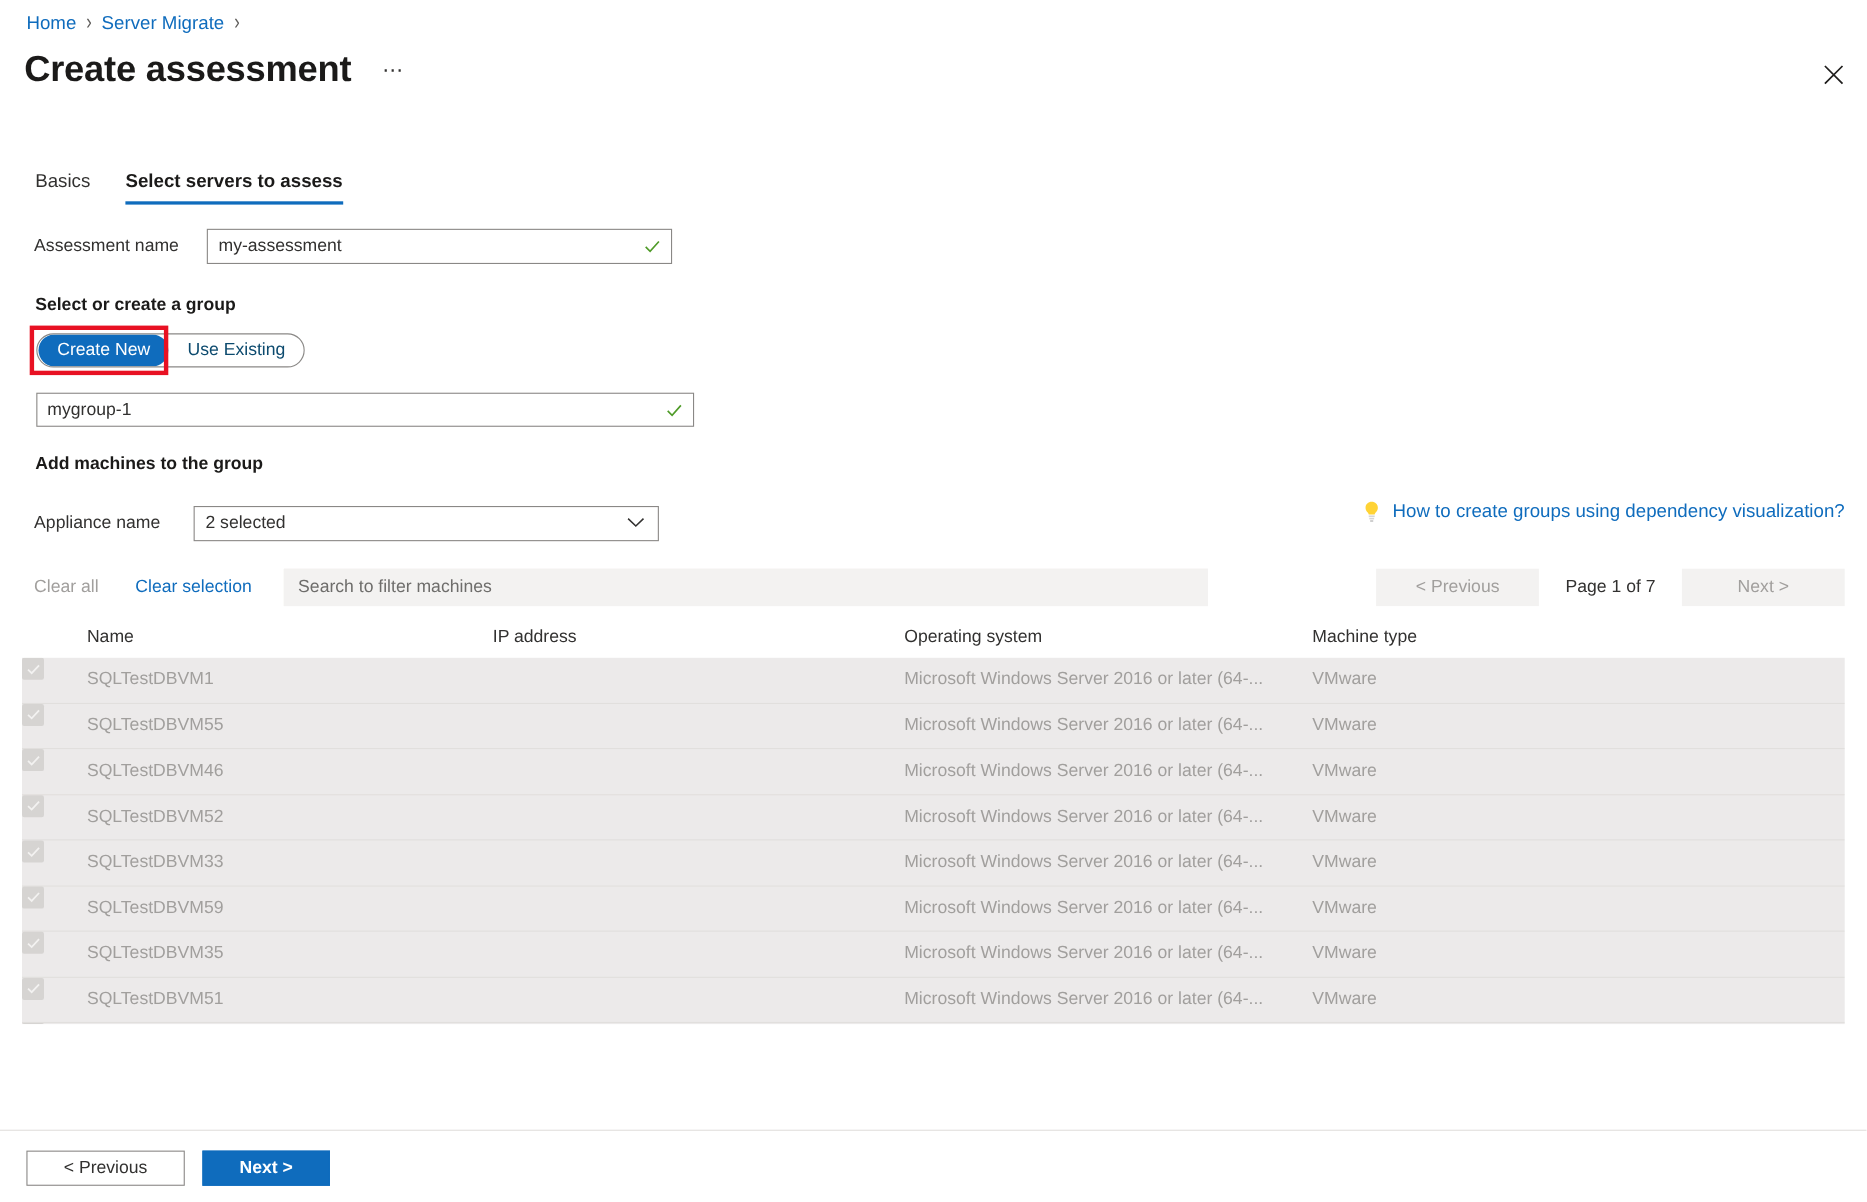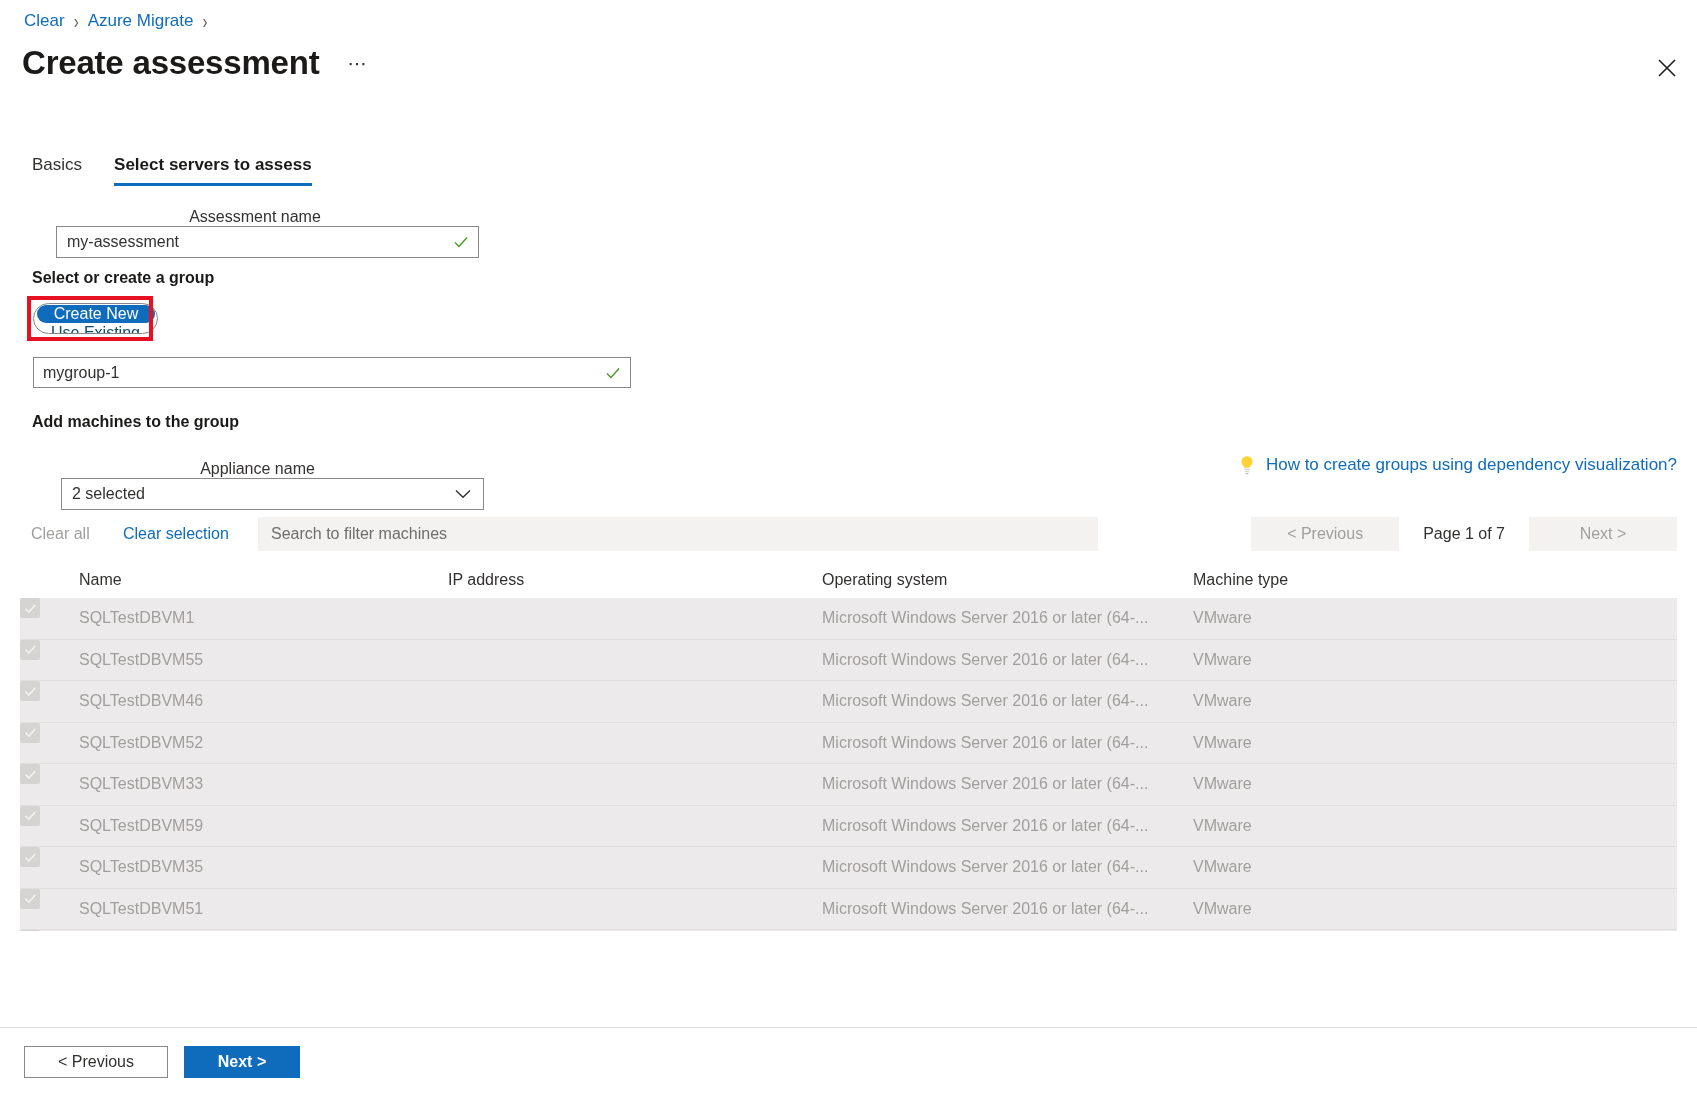--- a/index.html
+++ b/index.html
@@ -57,21 +57,21 @@
   .tab:first-child { padding-left: 2px; }
   .tab.active { font-weight: 600; color: #1b1a19; }
   .tab.active::after {
     content: ""; position: absolute; left: 16px; right: 16px; bottom: 0;
     height: 3px; background: #0f6cbd;
   }
   .tab.active:first-child::after { left: 2px; }
 
   
   .field-row {
-    position: absolute; display: flex; align-items: center; flex-direction: column;
+    position: absolute; display: flex; align-items: center;
   }
   .field-label { font-size: 16px; color: #323130; }
   .txtbox {
     position: relative; height: 32px;
     border: 1px solid #8a8886; background: #fff;
     display: flex; 
   }
   .txtbox input {
     border: 0; outline: 0; background: transparent;
     font-family: inherit; font-size: 16px; color: #323130;
@@ -89,21 +89,21 @@
     position: absolute; font-size: 16px; font-weight: 700; color: #1b1a19;
   }
   #sec-group { left: 32px; top: 269px; }
   #sec-machines { left: 32px; top: 413px; }
 
   
   .toggle-wrap { position: absolute; left: 33px; top: 303px; }
   .pill {
     display: inline-flex; align-items: center;
     border: 1px solid #8a8886; border-radius: 17px;
-    height: 31px; padding: 0; background: #fff; overflow: hidden; flex-direction: column;
+    height: 31px; padding: 0; background: #fff; overflow: hidden;
   }
   .pill-seg {
     font-size: 16px; padding: 0 17px; height: 47px;
     display: flex; align-items: center; cursor: pointer;
     color: #0c4a6e; border-radius: 17px;
   }
   .pill-seg.on {
     background: #0f6cbd; color: #fff; font-weight: 400;
     height: 29px; margin: 1px 0 1px 1px;
   }
@@ -223,23 +223,23 @@
     left: 184px; width: 116px;
     background: #0f6cbd; border: 1px solid #0f6cbd; color: #fff; font-weight: 600;
   }
 </style>
 </head>
 <body>
 
 <div class="page">
 
   <div class="breadcrumb">
-    <span class="crumb-link">Clear</span>
+    <span class="crumb-link">Home</span>
     <span class="crumb-sep">›</span>
-    <span class="crumb-link">Azure Migrate</span>
+    <span class="crumb-link">Server Migrate</span>
     <span class="crumb-sep">›</span>
   </div>
 
   <div class="title-row">
     <span class="page-title">Create assessment</span>
     <span class="ellipsis-btn">⋯</span>
   </div>
   <div class="close-x">
     <span>
       <svg width="18" height="18" viewBox="0 0 18 18">

